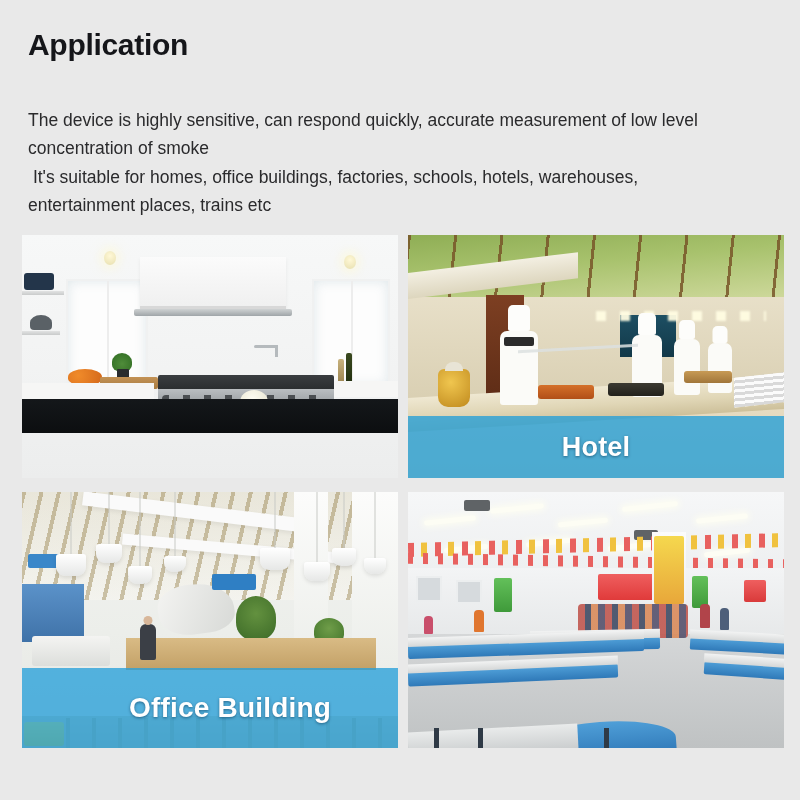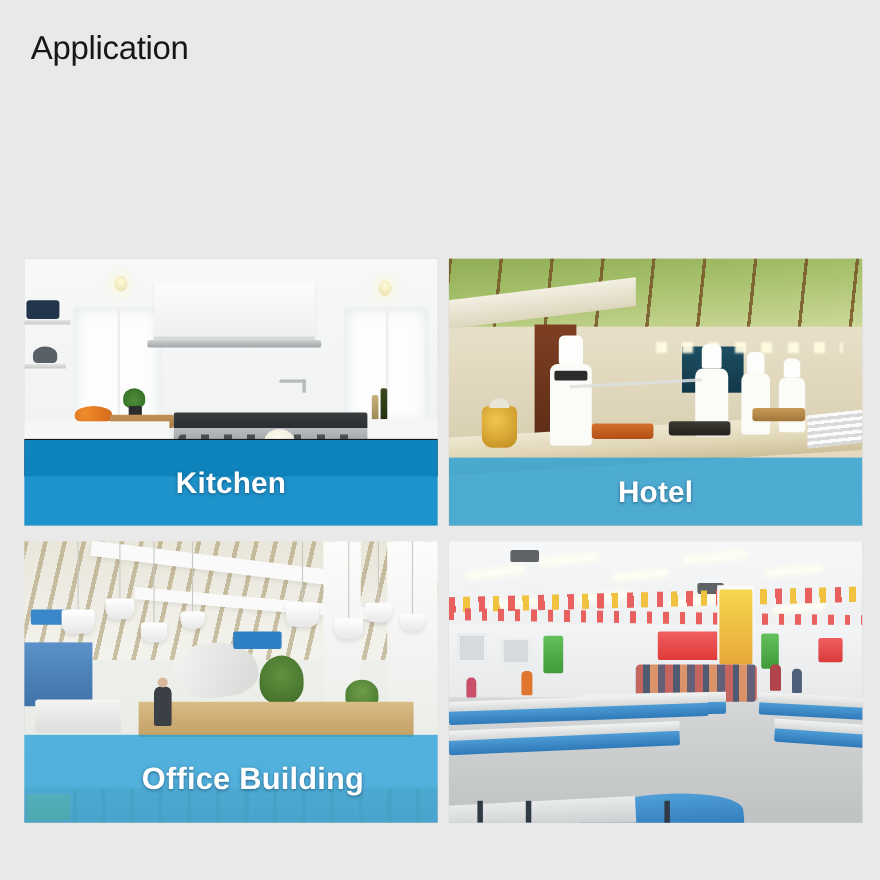--- a/index.html
+++ b/index.html
@@ -9,21 +9,21 @@
     background:#e9e9e9;
     font-family:"Liberation Sans", sans-serif;
     overflow:hidden;
   }
 
   .page { position:relative; width:800px; height:800px; background:#e9e9e9; }
 
   
   .heading {
     position:absolute; left:28px; top:26px; width:460px;
-    font-size:30px; font-weight:normal; line-height:1.25;
+    font-size:30px; font-weight:bold; line-height:1.25;
     color:#15161a; letter-spacing:-0.3px;
   }
 
   
   .body-copy {
     position:absolute; left:28px; top:106px; width:720px;
     font-size:17.5px; line-height:1.62; color:#2a2a2c;
     white-space:pre-wrap;
   }
 
@@ -459,20 +459,22 @@
 </style>
 </head>
 <body>
 
 <div class="page">
 
   <div class="heading">
     <div>Application</div>
   </div>
 
+  <div class="body-copy">The device is highly sensitive, can respond quickly, accurate measurement of low level concentration of smoke
+ It's suitable for homes, office buildings, factories, schools, hotels, warehouses, entertainment places, trains etc</div>
 
   <div class="grid">
 
     <div class="panel panel-kitchen">
       <div class="scene kitchen">
         <div class="k-window k-win-l"></div>
         <div class="k-window k-win-r"></div>
         <div class="k-hood"></div>
         <div class="k-hoodbar"></div>
         <div class="k-lamp k-lamp1"></div>
@@ -487,23 +489,20 @@
         <div class="k-plant"></div>
         <div class="k-pot"></div>
         <div class="k-fruit"></div>
         <div class="k-board"></div>
         <div class="k-counter-l"></div>
         <div class="k-counter-r"></div>
         <div class="k-range"></div>
         <div class="k-knobs"></div>
         <div class="k-cauli"></div>
         <div class="k-base"></div>
-      </div>
-      <div class="band">
-        <span class="band-label">Kitchen</span>
       </div>
     </div>
 
     <div class="panel panel-hotel">
       <div class="scene hotel">
         <div class="h-wall"></div>
         <div class="h-glass"></div>
         <div class="h-soffit"></div>
         <div class="h-door"></div>
         <div class="h-opening"></div>

